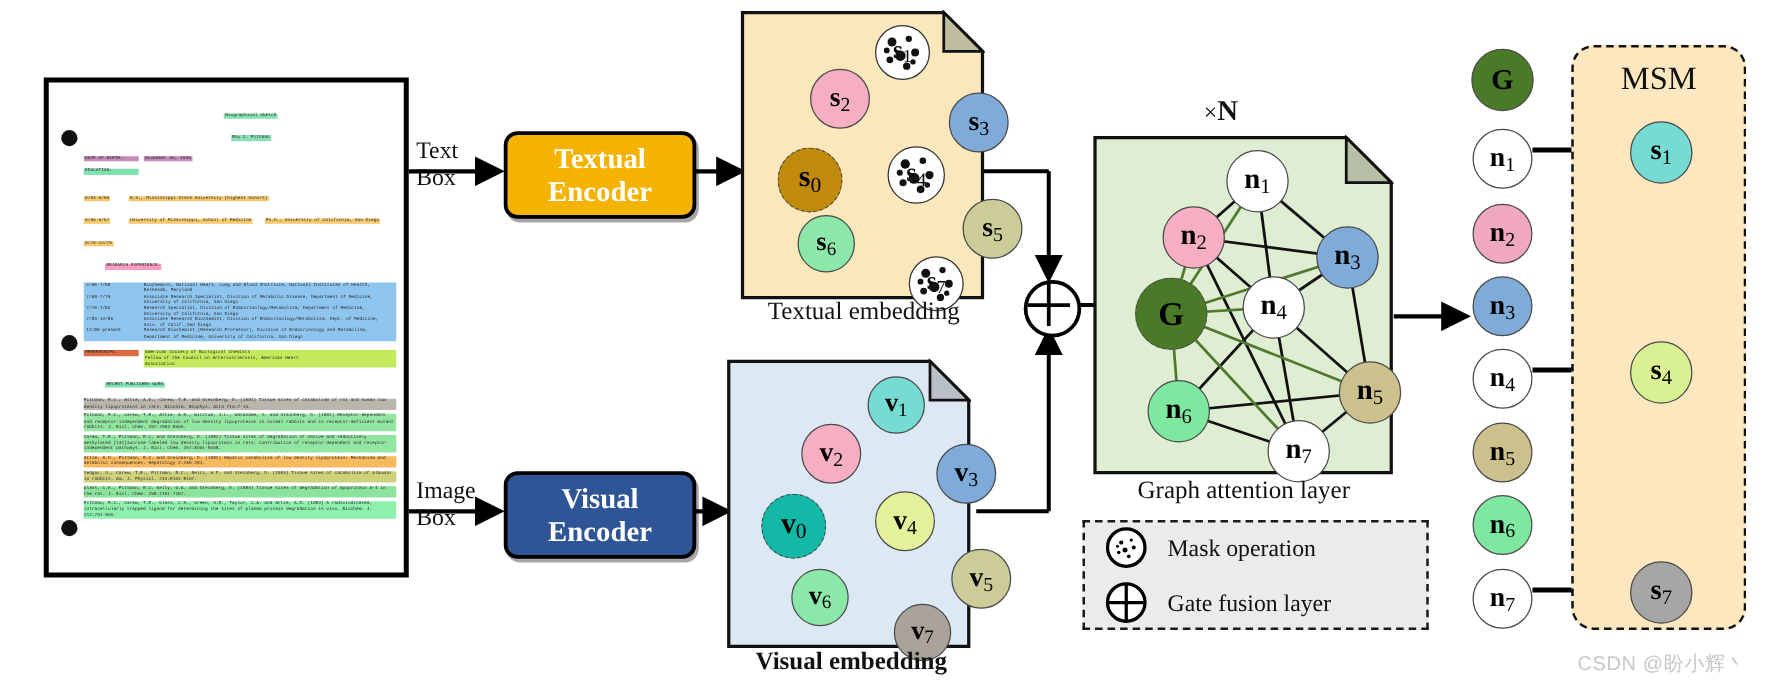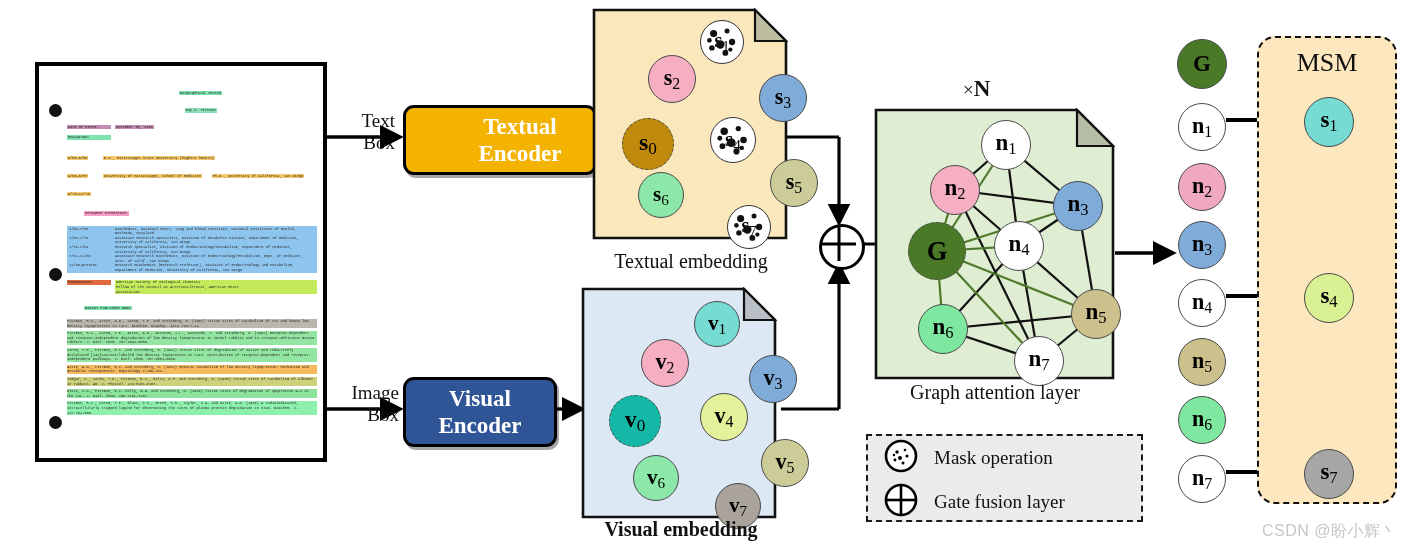--- a/index.html
+++ b/index.html
@@ -39,31 +39,31 @@
   .dcenter{text-align:center;}
   .drow{display:flex;gap:4px;align-items:flex-start;margin-bottom:1px;}
   .dkey{width:42px;flex:0 0 42px;}
   .dval{flex:1;}
   #doc-caption{
     left:46px;top:468px;width:300px;
     font-size:21px;line-height:25px;color:#111;
   }
 
   
-  .arrow-label{font-size:19px;color:#111;line-height:22px;text-align:right;}
+  .arrow-label{font-size:19px;color:#111;line-height:22px;text-align:left;}
 
   
   .encoder{
     border:3px solid #000;border-radius:11px;
     display:flex;align-items:center;justify-content:center;
     text-align:center;color:#fff;font-weight:bold;
     font-size:23px;line-height:27px;
     box-shadow:2px 3px 0 rgba(0,0,0,.35);
   }
-  #textual-encoder{left:403px;top:105px;width:148px;height:64px;background:#F5B301;padding-left:40px;}
+  #textual-encoder{left:403px;top:105px;width:148px;height:64px;background:#F5B301;}
   #visual-encoder{left:403px;top:377px;width:148px;height:64px;background:#2F5596;}
 
   
   .page-panel{position:absolute;}
   .page-panel .pg-svg{position:absolute;left:0;top:0;}
   .panel-caption{
     position:absolute;text-align:center;font-size:20px;color:#111;
   }
 
   
@@ -86,21 +86,21 @@
   .mask-dots{position:absolute;left:0;top:0;width:100%;height:100%;pointer-events:none;}
 
   
   #gate-fusion{
     left:819px;top:224px;width:40px;height:40px;border:3.2px solid #000;border-radius:50%;
     background:#fff;
   }
 
   
   #legend{
-    left:866px;top:434px;width:277px;height:88px;
+    left:866px;top:416px;width:277px;height:88px;
     background:#ebebeb;border:2.6px dashed #1a1a1a;box-sizing:border-box;
   }
   .legend-row{display:flex;align-items:center;gap:16px;height:44px;padding-left:16px;}
   .legend-text{font-size:19px;color:#111;}
 
   
   #msm-panel{
     left:1257px;top:36px;width:140px;height:468px;
     background:#FCE7BE;border:2.6px dashed #111;border-radius:18px;
     box-sizing:border-box;
@@ -310,21 +310,21 @@
             <circle cx="0.46" cy="0.56" r="0.1" fill="#111"></circle>
             <circle cx="0.26" cy="0.64" r="0.065" fill="#111"></circle>
             <circle cx="0.58" cy="0.76" r="0.07" fill="#111"></circle>
             <circle cx="0.2" cy="0.46" r="0.055" fill="#111"></circle>
             <circle cx="0.7" cy="0.68" r="0.05" fill="#111"></circle>
           </svg>
           <span class="lbl">s<span class="sub">7</span></span>
         </div>
       </div>
   </div>
-  <div class="panel-caption" style="left:580px;top:238px;width:222px;margin-top:12px;">
+  <div class="panel-caption" style="left:580px;top:238px;width:222px;">
     <span>Textual embedding</span>
   </div>
 
   <div class="page-panel" id="visual-panel" style="left:581px;top:287px;width:196px;height:232px;">
     <svg class="pg-svg" width="196" height="232" viewBox="0 0 196 232">
       <polygon points="2,2 163,2 194,33 194,230 2,230" fill="#DDE8F5" stroke="#111" stroke-width="2.6"></polygon>
       <polygon points="163,2 194,33 163,33" fill="#B9BFC6" stroke="#111" stroke-width="2.2"></polygon>
     </svg>
     <div id="visual-nodes">
         <div class="node dashed" style="left: 28px; top: 108px; width: 52px; height: 52px; background: #14b8a6; font-size: 23.92px;">

